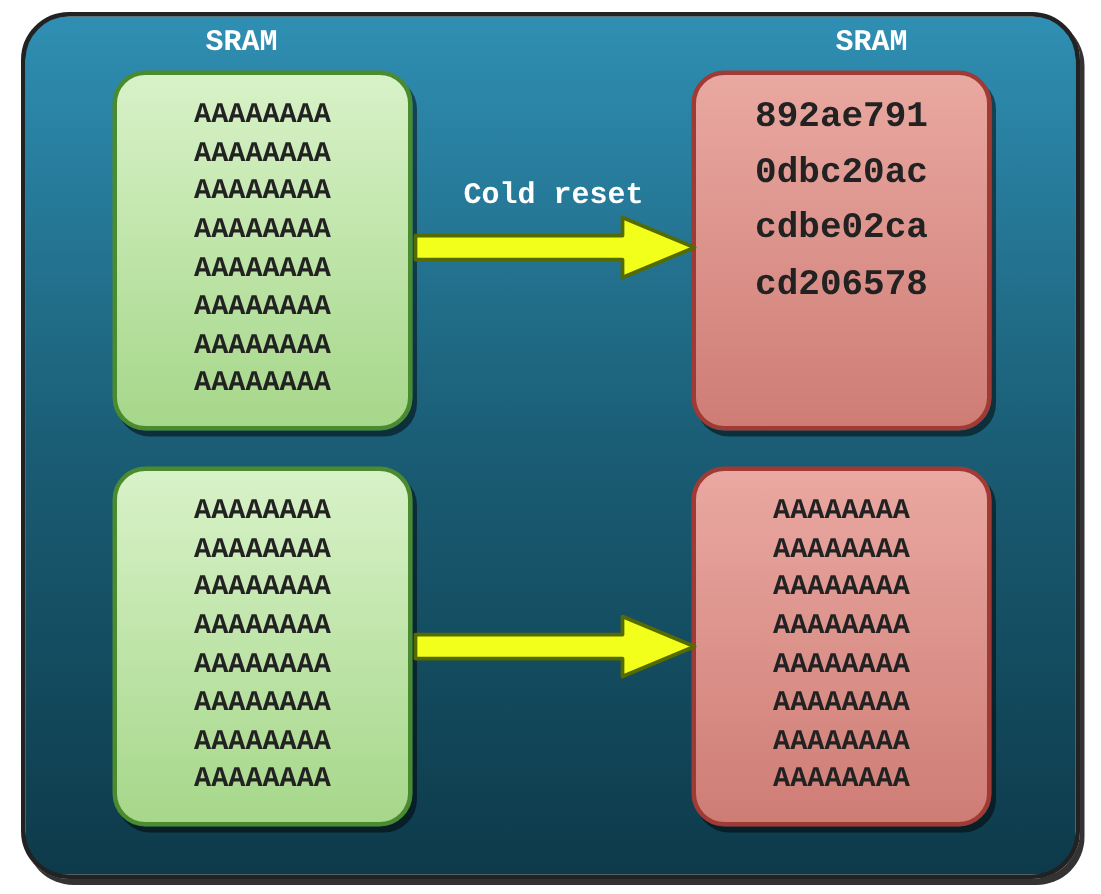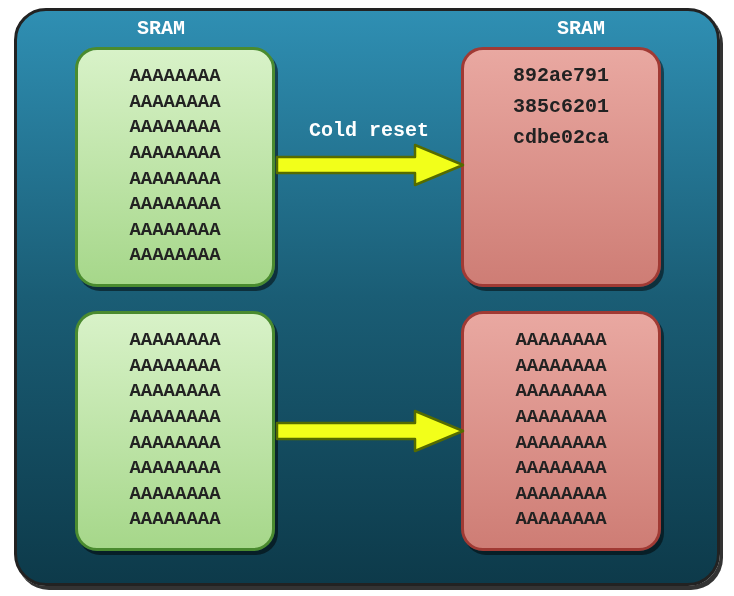--- a/index.html
+++ b/index.html
@@ -69,21 +69,21 @@
   }
   .al1 { left: 292px; top: 108px; }
   .al2 { left: 292px; top: 374px; }
   svg.arrow {
     position: absolute;
     overflow: visible;
   }
   .ar1 { left: 258px; top: 134px; width: 190px; height: 40px; }
   .ar2 { left: 258px; top: 400px; width: 190px; height: 40px; }
   .row { display: block; }
-  .red-hex { padding-top: 10px; line-height: 1.55; font-size: 20px; }
+  .red-hex { padding-top: 10px; line-height: 1.55; font-size: 24px; }
 </style>
 </head>
 <body>
 
 <div class="canvas">
 
   <div class="label-top label-left">SRAM</div>
   <div class="label-top label-right">SRAM</div>
 
   <div class="sram-box green box-tl">
@@ -92,22 +92,23 @@
     <span class="row">AAAAAAAA</span>
     <span class="row">AAAAAAAA</span>
     <span class="row">AAAAAAAA</span>
     <span class="row">AAAAAAAA</span>
     <span class="row">AAAAAAAA</span>
     <span class="row">AAAAAAAA</span>
   </div>
 
   <div class="sram-box red red-hex box-tr">
     <span class="row">892ae791</span>
-    <span class="row">385c6201</span>
+    <span class="row">0dbc20ac</span>
     <span class="row">cdbe02ca</span>
+    <span class="row">cd206578</span>
   </div>
 
   <div class="sram-box green box-bl">
     <span class="row">AAAAAAAA</span>
     <span class="row">AAAAAAAA</span>
     <span class="row">AAAAAAAA</span>
     <span class="row">AAAAAAAA</span>
     <span class="row">AAAAAAAA</span>
     <span class="row">AAAAAAAA</span>
     <span class="row">AAAAAAAA</span>

